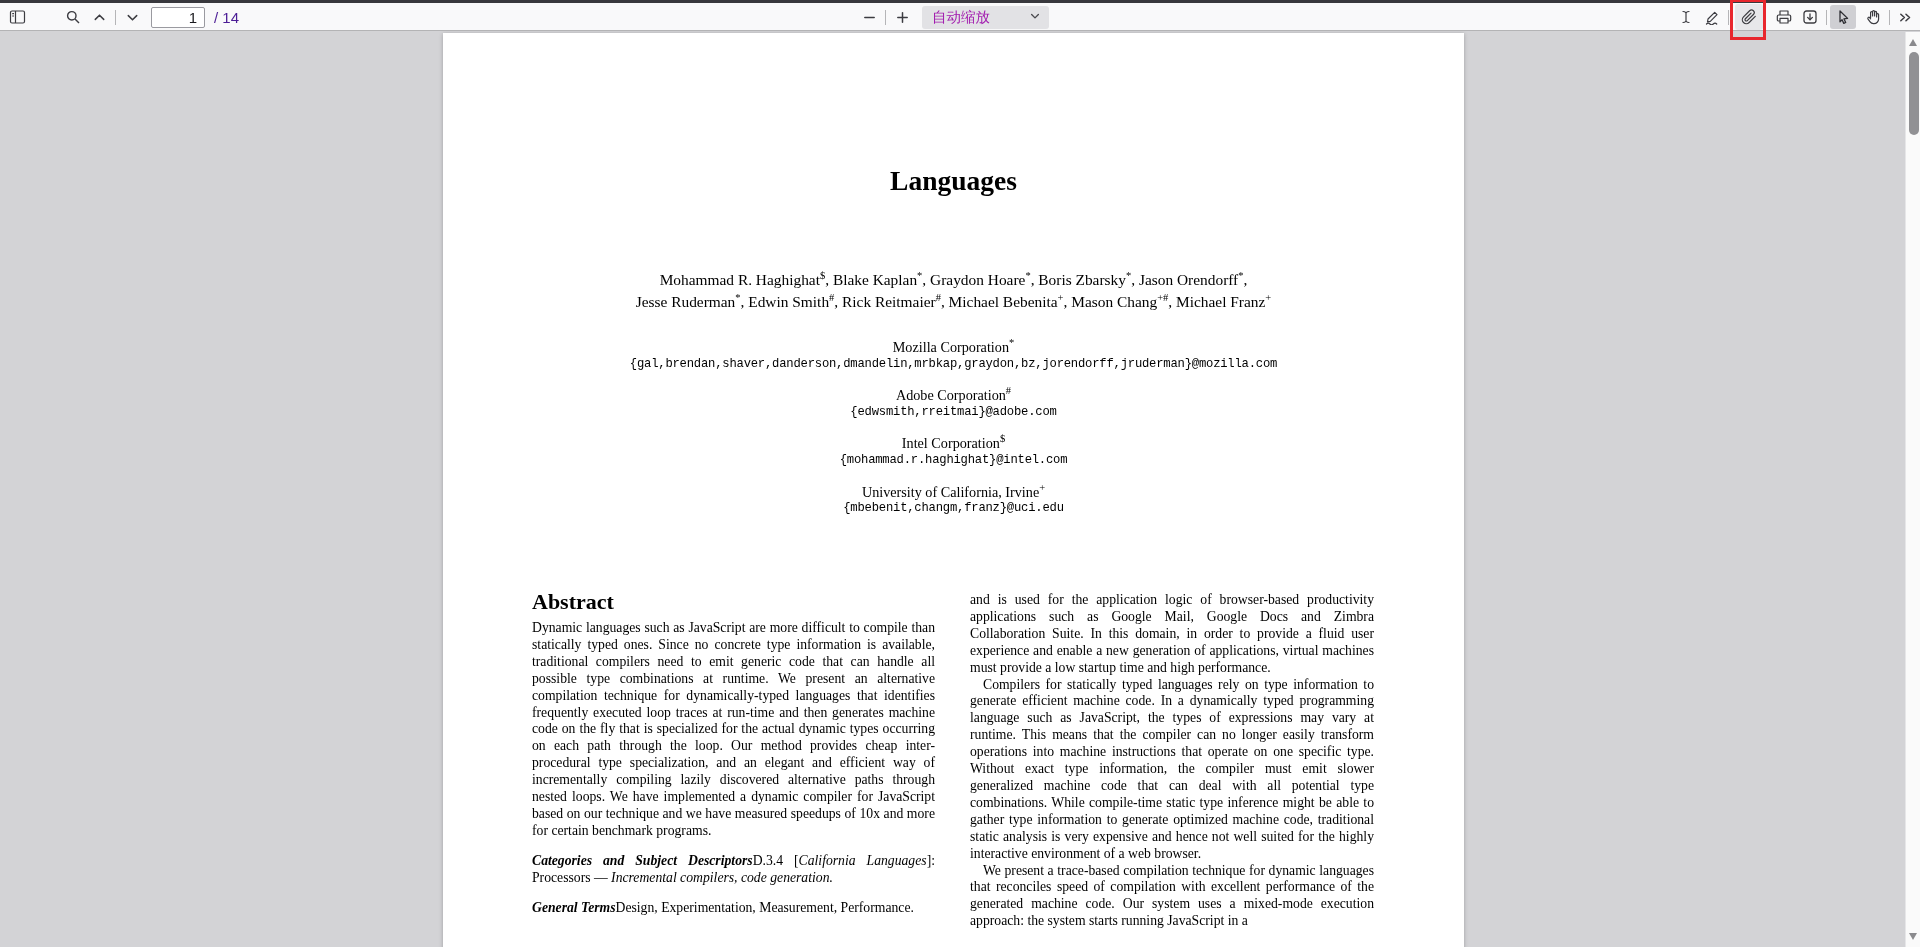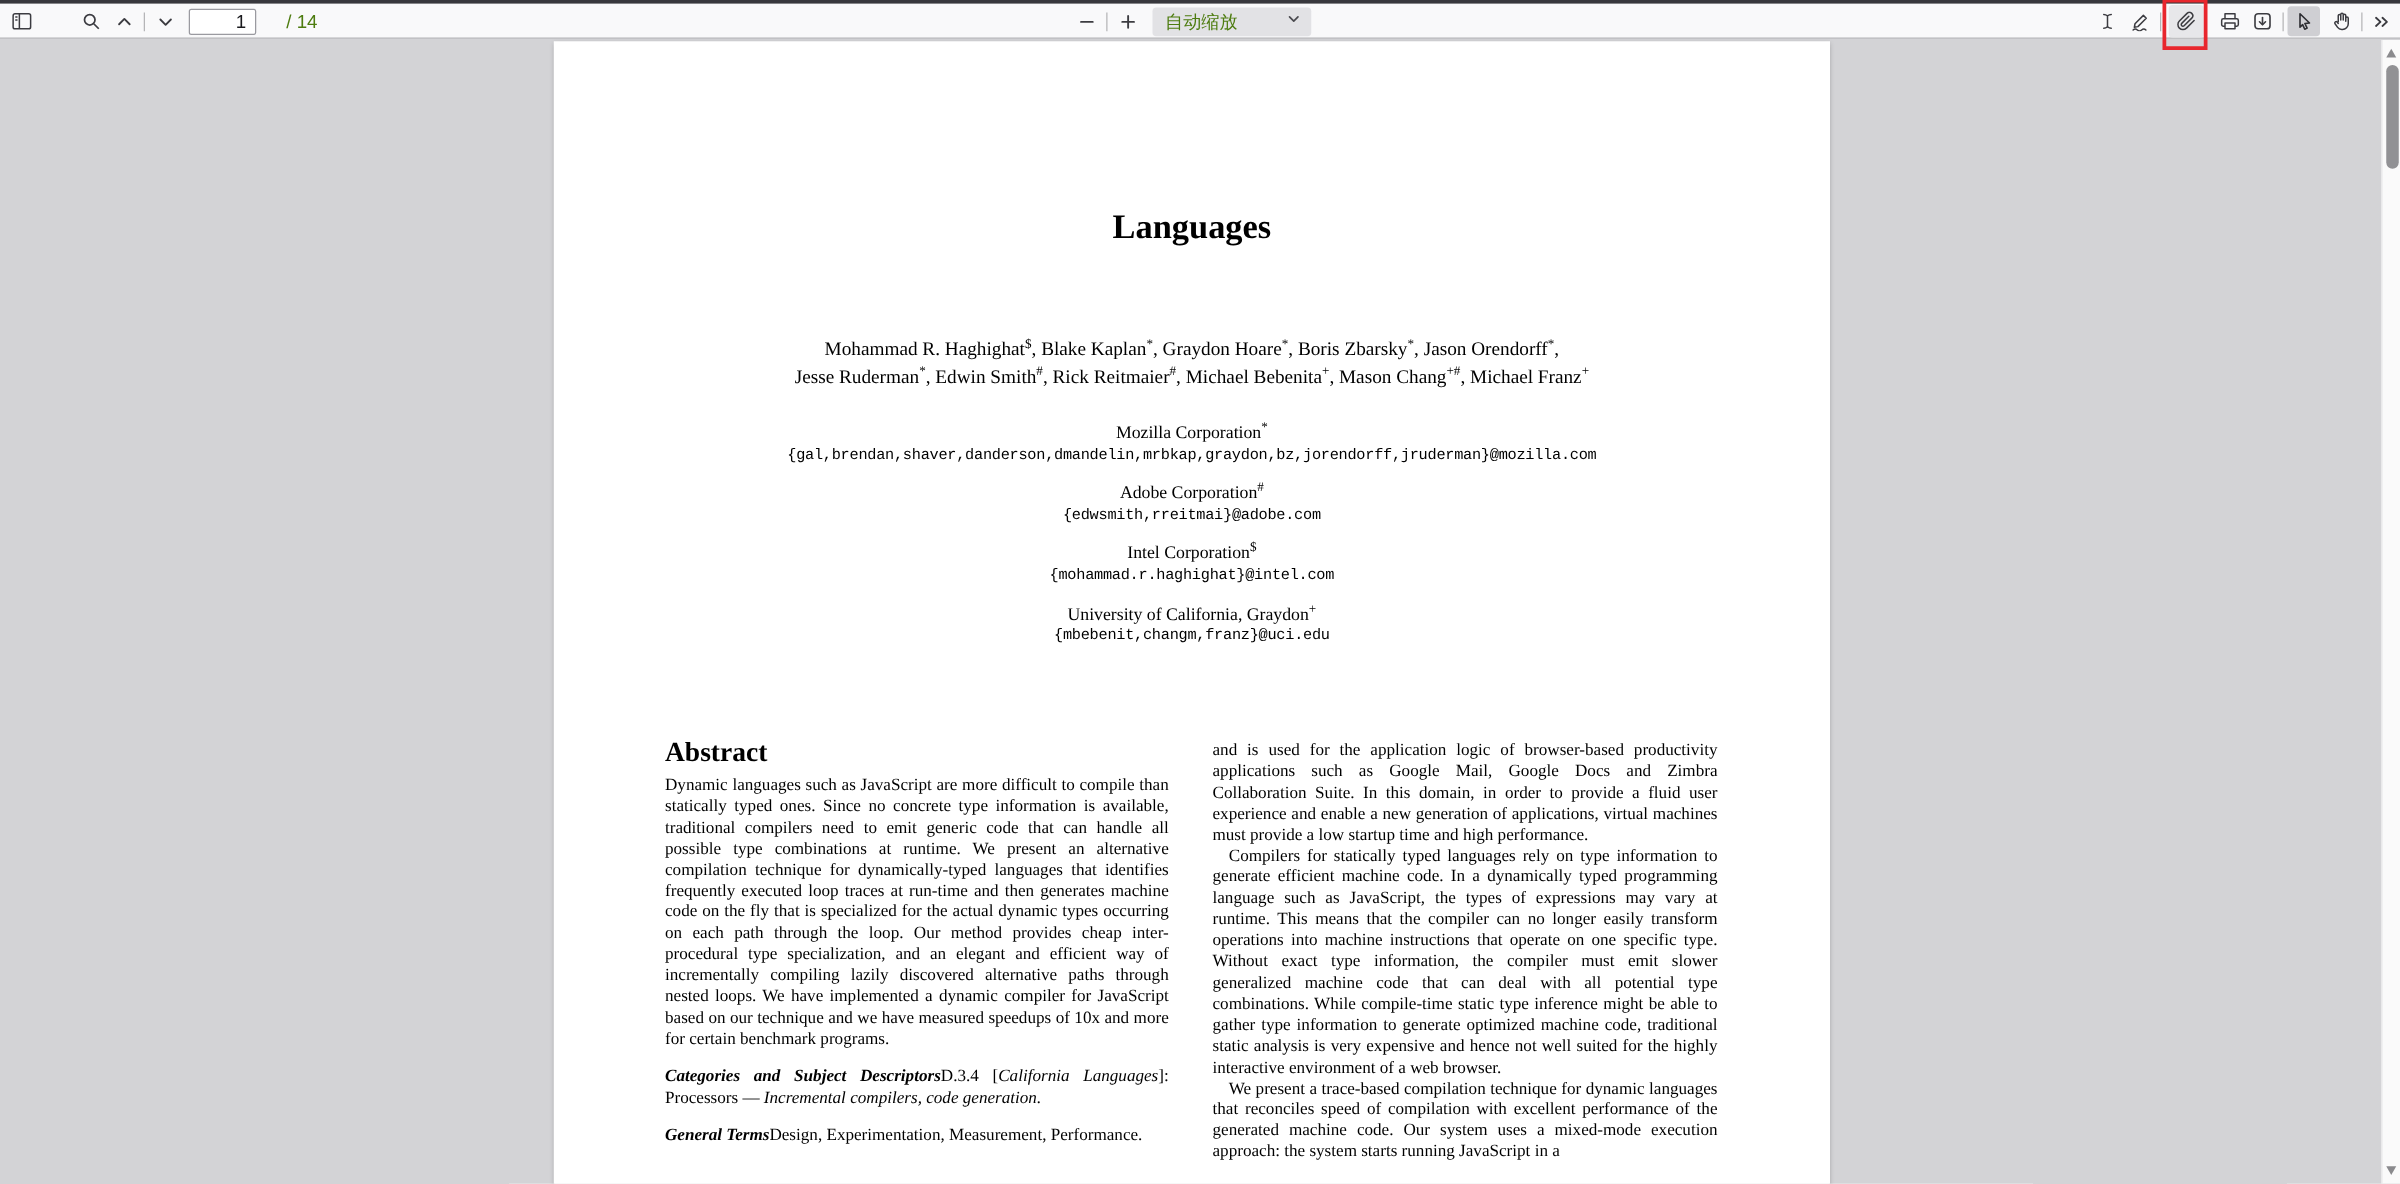--- a/index.html
+++ b/index.html
@@ -25,27 +25,27 @@
   .tb-btn.hover-bg { background: #e7e7ea; }
   .tb-btn.selected { background: #cfcfd3; }
   .tb-sep { width: 1px; height: 15px; background: #b5b5b7; margin: 0 3px; }
   .tb-space { width: 30px; }
   .page-input {
     width: 54px; height: 21px; margin-left: 6px;
     border: 1px solid #9a9aa0; border-radius: 2px; background: #fff;
     font-size: 15px; text-align: right; padding-right: 7px; color: #1a1a1e;
     font-family: "Liberation Sans", sans-serif;
   }
-  .page-count { font-size: 15px; color: #4d7c0f; margin-left: 24px; white-space: nowrap; }
+  .page-count { font-size: 15px; color: #4c1d95; margin-left: 9px; white-space: nowrap; }
   .zoom-select {
     width: 127px; height: 23px; margin-left: 7px; background: #e2e2e5;
     border-radius: 3px; display: flex; align-items: center;
     padding: 0 8px 0 10px; cursor: default;
   }
-  .zoom-select .zs-label { flex: 1; font-size: 14.5px; color: #4d7c0f; white-space: nowrap; overflow: hidden; }
+  .zoom-select .zs-label { flex: 1; font-size: 14.5px; color: #a21caf; white-space: nowrap; overflow: hidden; }
   .attach-wrap { position: relative; margin: 0 3px; }
   .red-box {
     position: absolute; left: -5px; top: -5px; width: 36px; height: 41px;
     border: 3px solid #e8262d; z-index: 60; pointer-events: none;
   }
 
   
   .viewer { position: absolute; left: 0; top: 32px; right: 15px; bottom: 0; }
   .scrollbar {
     position: absolute; right: 0; top: 32px; bottom: 0; width: 15px;
@@ -252,21 +252,21 @@
       </div>
       <div class="affil">
         <div class="affil-name"><span>Adobe Corporation</span><sup>#</sup></div>
         <div class="affil-email">{edwsmith,rreitmai}@adobe.com</div>
       </div>
       <div class="affil">
         <div class="affil-name"><span>Intel Corporation</span><sup>$</sup></div>
         <div class="affil-email">{mohammad.r.haghighat}@intel.com</div>
       </div>
       <div class="affil">
-        <div class="affil-name"><span>University of California, Graydon</span><sup>+</sup></div>
+        <div class="affil-name"><span>University of California, Irvine</span><sup>+</sup></div>
         <div class="affil-email">{mbebenit,changm,franz}@uci.edu</div>
       </div>
     </div>
 
     <div class="cols">
       <div class="col col-left">
         <div class="abstract-heading">Abstract</div>
         <p>Dynamic languages such as JavaScript are more difficult to compile than statically typed ones. Since no concrete type information is available, traditional compilers need to emit generic code that can handle all possible type combinations at runtime. We present an alternative compilation technique for dynamically-typed languages that identifies frequently executed loop traces at run-time and then generates machine code on the fly that is specialized for the actual dynamic types occurring on each path through the loop. Our method provides cheap inter-procedural type specialization, and an elegant and efficient way of incrementally compiling lazily discovered alternative paths through nested loops. We have implemented a dynamic compiler for JavaScript based on our technique and we have measured speedups of 10x and more for certain benchmark programs.</p>
         <p class="meta-para"><span class="meta-label">Categories and Subject Descriptors</span><span>D.3.4 [</span><span class="ital">California Languages</span><span>]: Processors — </span><span class="ital">Incremental compilers, code generation.</span></p>
         <p class="meta-para"><span class="meta-label">General Terms</span><span>Design, Experimentation, Measurement, Performance.</span></p>

